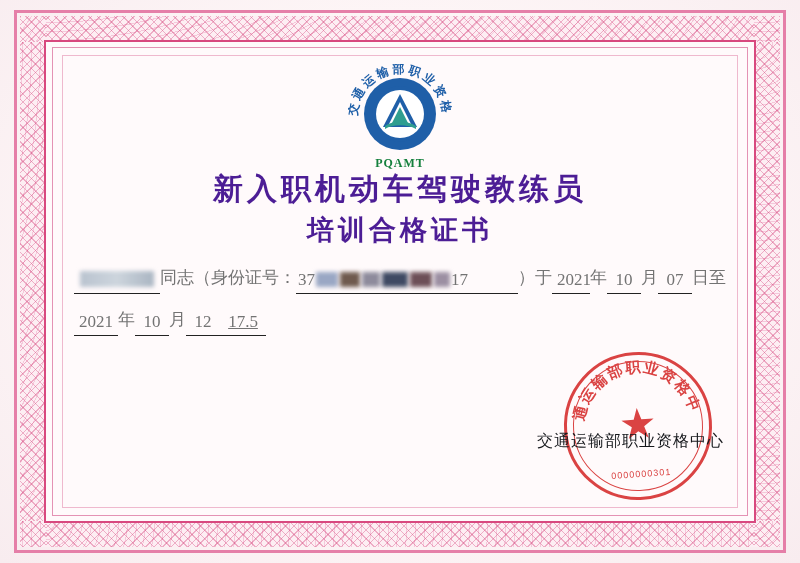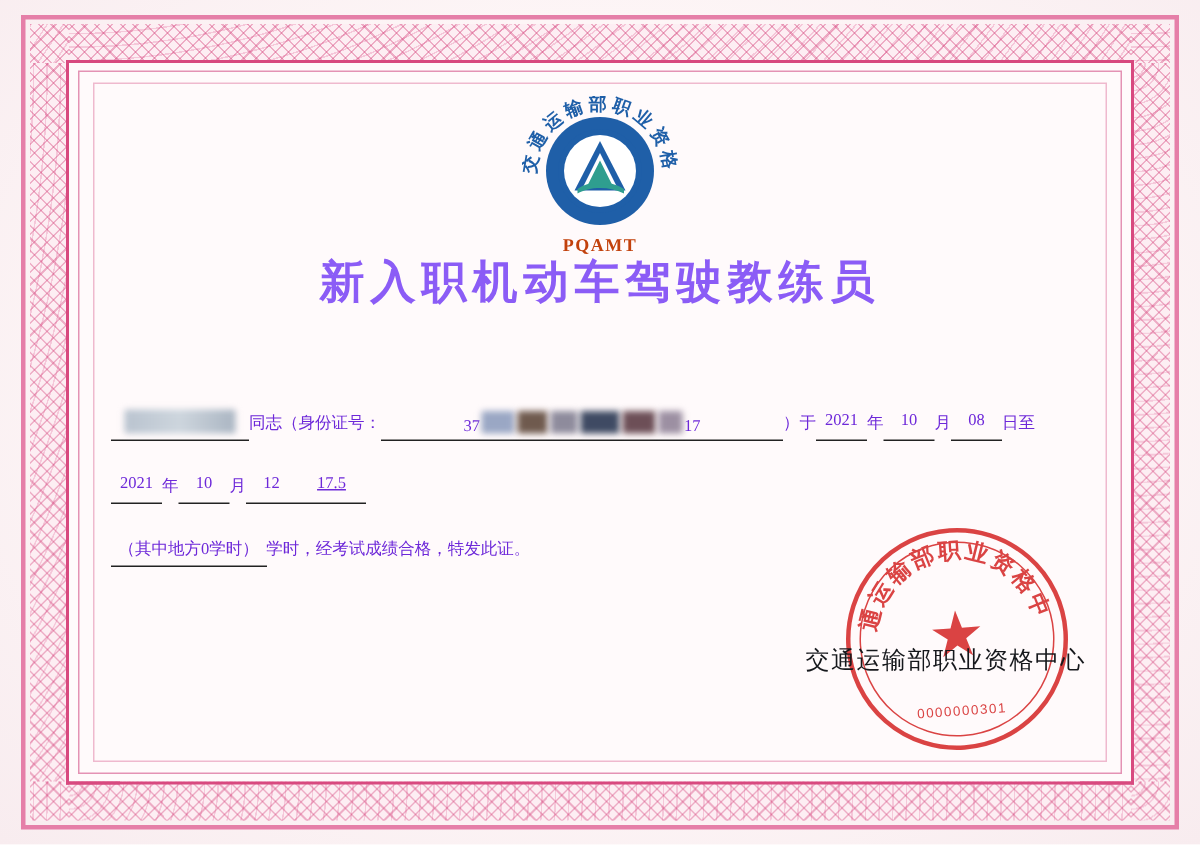--- a/index.html
+++ b/index.html
@@ -143,69 +143,69 @@
   .emblem-label {
     position: absolute;
     left: 0;
     right: 0;
     bottom: -3px;
     text-align: center;
     font-family: "Liberation Serif", serif;
     font-weight: bold;
     font-size: 12px;
     letter-spacing: 1px;
-    color: #c2410c;
+    color: #15803d;
   }
 
   
   .title-block {
     position: absolute;
     left: 0;
     right: 0;
     top: 108px;
     text-align: center;
   }
   .title-line {
     font-family: "Liberation Serif", serif;
     font-weight: bold;
-    color: #8b5cf6;
+    color: #4c1d95;
     letter-spacing: 4px;
   }
   .title-line.l1 { font-size: 30px; line-height: 42px; }
   .title-line.l2 { font-size: 27px; line-height: 40px; }
 
   
   .body-block {
     position: absolute;
     left: 4px;
     right: 4px;
     top: 192px;
     font-family: "Liberation Serif", serif;
-    font-size: 11px;
-    color: #6d28d9;
+    font-size: 17px;
+    color: #737373;
   }
   .body-row {
     display: flex;
     align-items: flex-end;
     height: 42px;
     white-space: nowrap;
   }
   .body-row .txt { padding-bottom: 5px; }
   .ul {
     border-bottom: 1.5px solid #222;
     padding: 0 5px 3px 5px;
     text-align: center;
     display: inline-block;
     min-height: 20px;
     box-sizing: border-box;
   }
   .ul.blank-name { width: 92px; }
   .ul.idnum {
     width: 268px;
-    text-align: center;
+    text-align: left;
     position: relative;
     padding-left: 2px;
     padding-right: 2px;
   }
   .ul.small { min-width: 34px; }
   .ul.hours { min-width: 46px; text-decoration: underline; }
 
   
   .redact {
     display: inline-block;
@@ -330,55 +330,52 @@
           <path d="M29 17 L40 39 L18 39 Z" fill="#ffffff"></path>
           <path d="M14 41 C22 35, 36 35, 45 41 L45 44 C36 39, 22 39, 14 44 Z" fill="#2f9e8f"></path>
           <path d="M29 22 L37 38 L21 38 Z" fill="#2f9e8f"></path>
         </svg>
       </div>
       <div class="emblem-label">PQAMT</div>
     </div>
 
     <div class="title-block">
       <div class="title-line l1">新入职机动车驾驶教练员</div>
+      <div class="title-line l2">培训合格证书</div>
     </div>
 
     <div class="body-block">
 
       <div class="body-row">
         <span class="ul blank-name">
           <span class="redact name"></span>
         </span>
         <span class="txt">同志（身份证号：</span>
         <span class="ul idnum">
           <span>37</span><span class="redact r1"></span><span class="redact r2"></span><span class="redact r3"></span><span class="redact r4"></span><span class="redact r5"></span><span class="redact r6"></span><span>17</span>
         </span>
         <span class="txt">）于</span>
         <span class="ul small">2021</span>
         <span class="txt">年</span>
         <span class="ul small">10</span>
         <span class="txt">月</span>
-        <span class="ul small">08</span>
+        <span class="ul small">07</span>
         <span class="txt">日</span>
         <span class="txt">至</span>
       </div>
 
       <div class="body-row">
         <span class="ul small">2021</span>
         <span class="txt">年</span>
         <span class="ul small">10</span>
         <span class="txt">月</span>
         <span class="ul small">12</span>
         <span class="ul hours">17.5</span>
       </div>
 
-      <div class="body-row">
-        <span class="ul">（其中地方0学时）</span>
-        <span class="txt">学时，经考试成绩合格，特发此证。</span>
-      </div>
 
     </div>
 
     <div class="seal">
       <svg class="seal-ring-text" viewBox="0 0 142 142">
         <defs>
           <path id="sealpath" d="M 71,71 m -54,0 a 54,54 0 1,1 108,0" fill="none"></path>
         </defs>
         <text font-family="Liberation Serif, serif" font-size="15" font-weight="bold" fill="#d52a2a" letter-spacing="2">
           <textPath href="#sealpath" startOffset="50%" text-anchor="middle">交通运输部职业资格中心</textPath>

